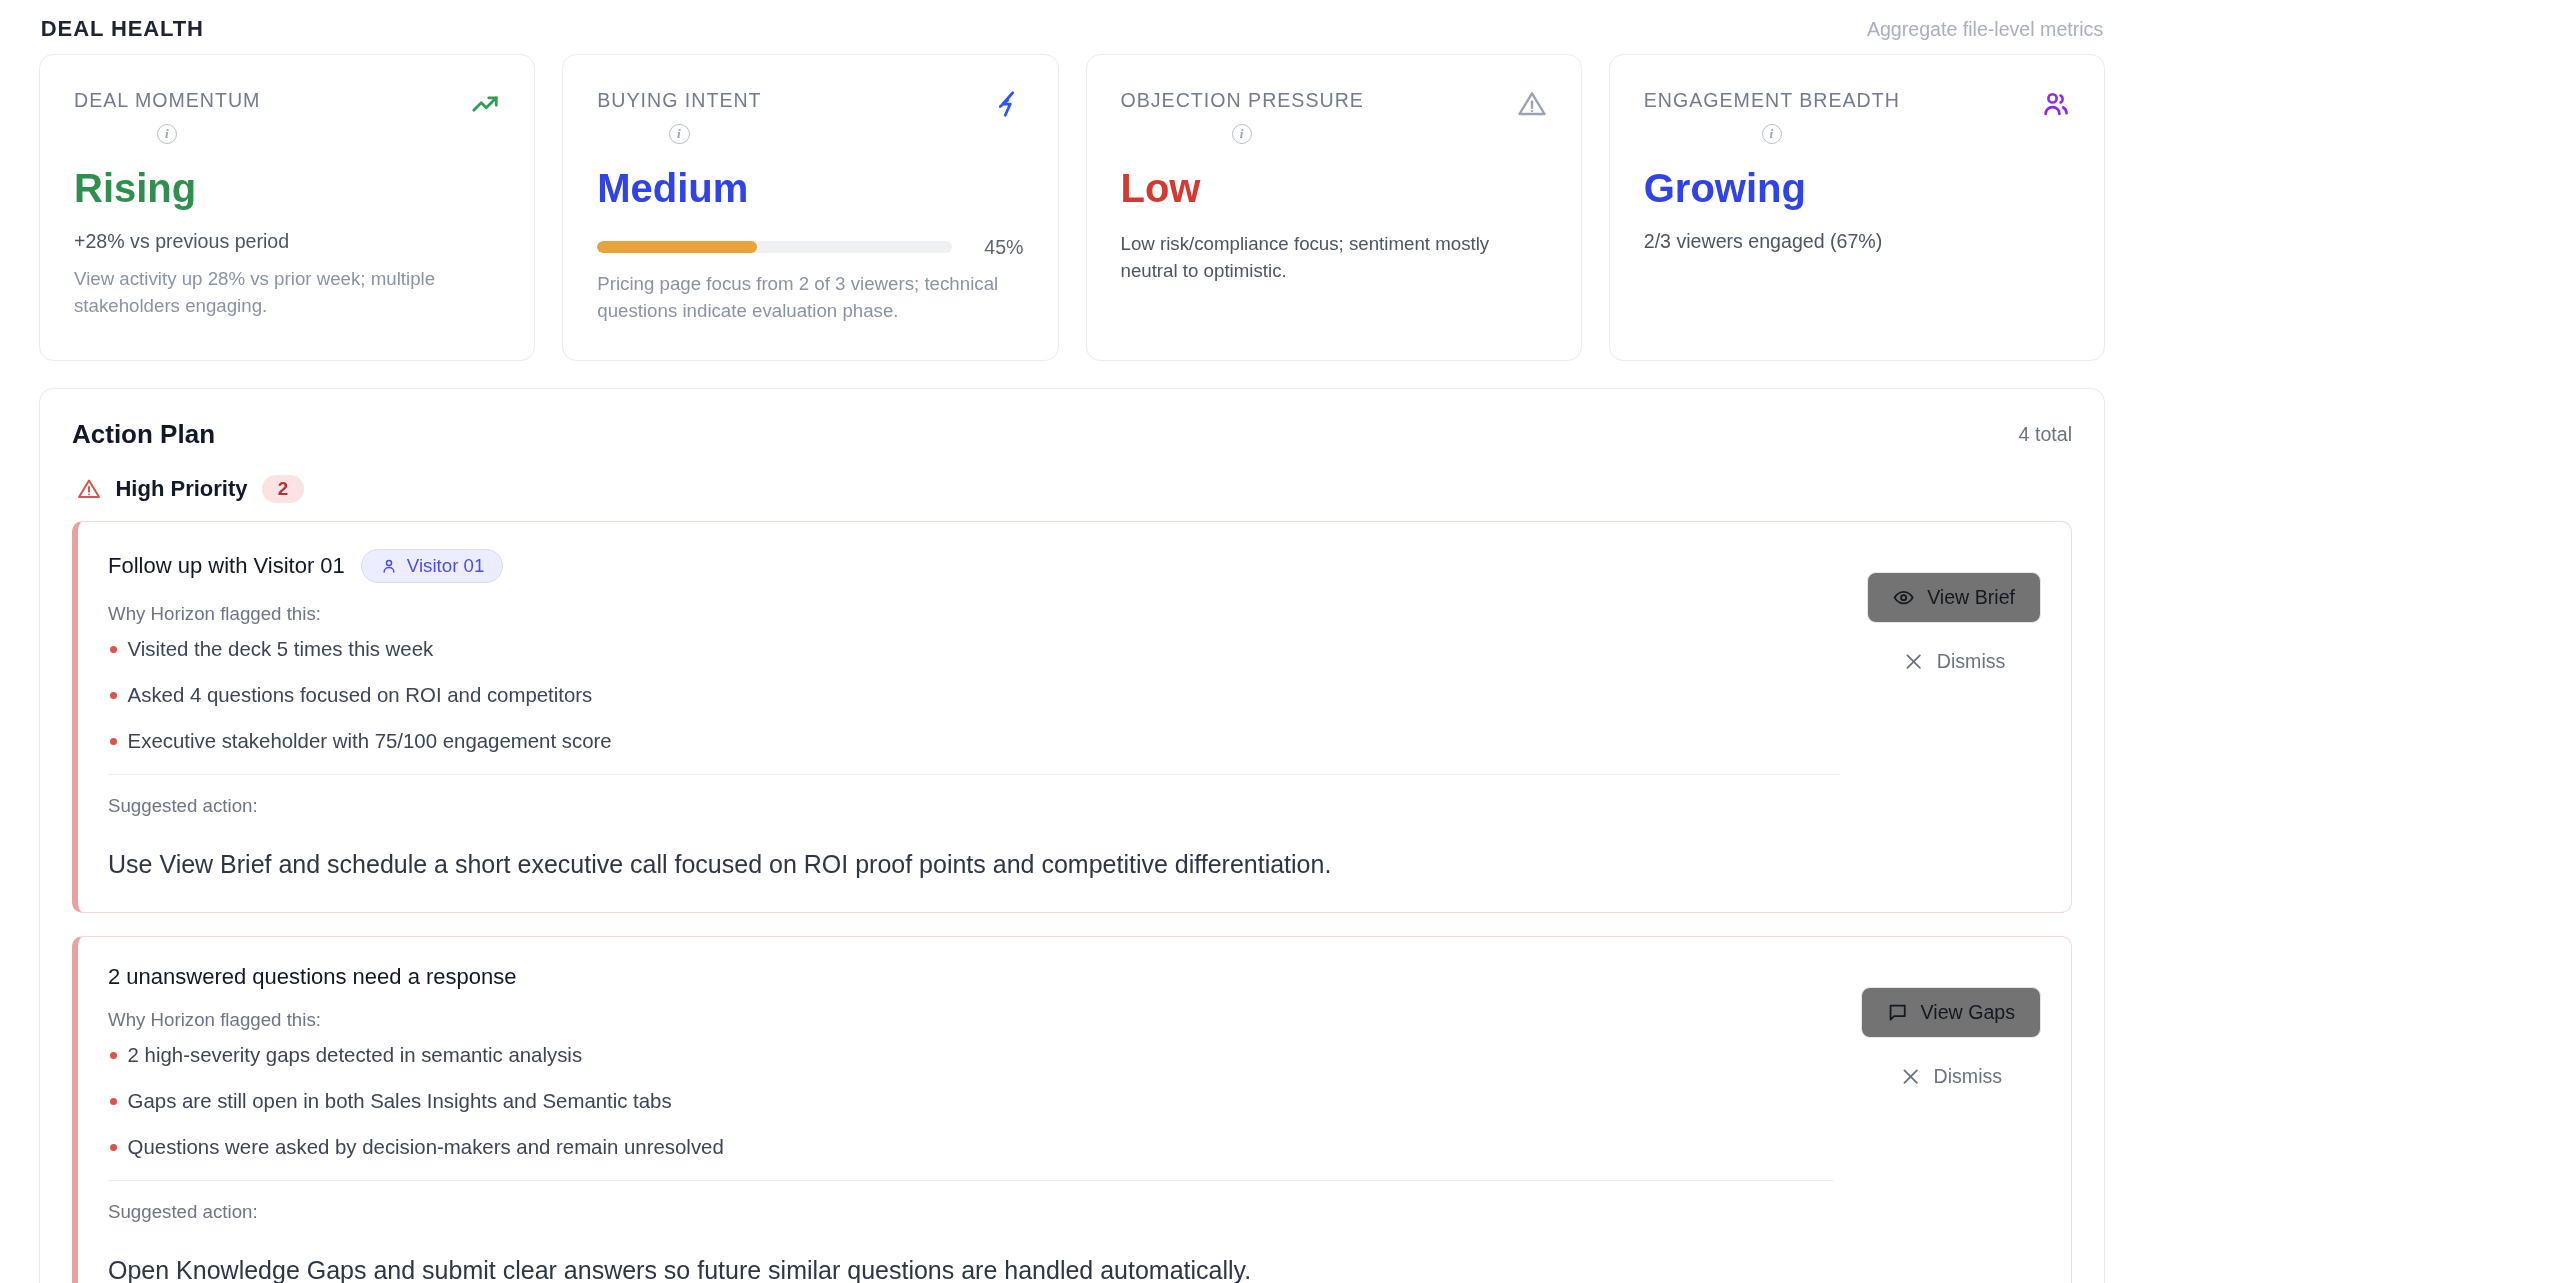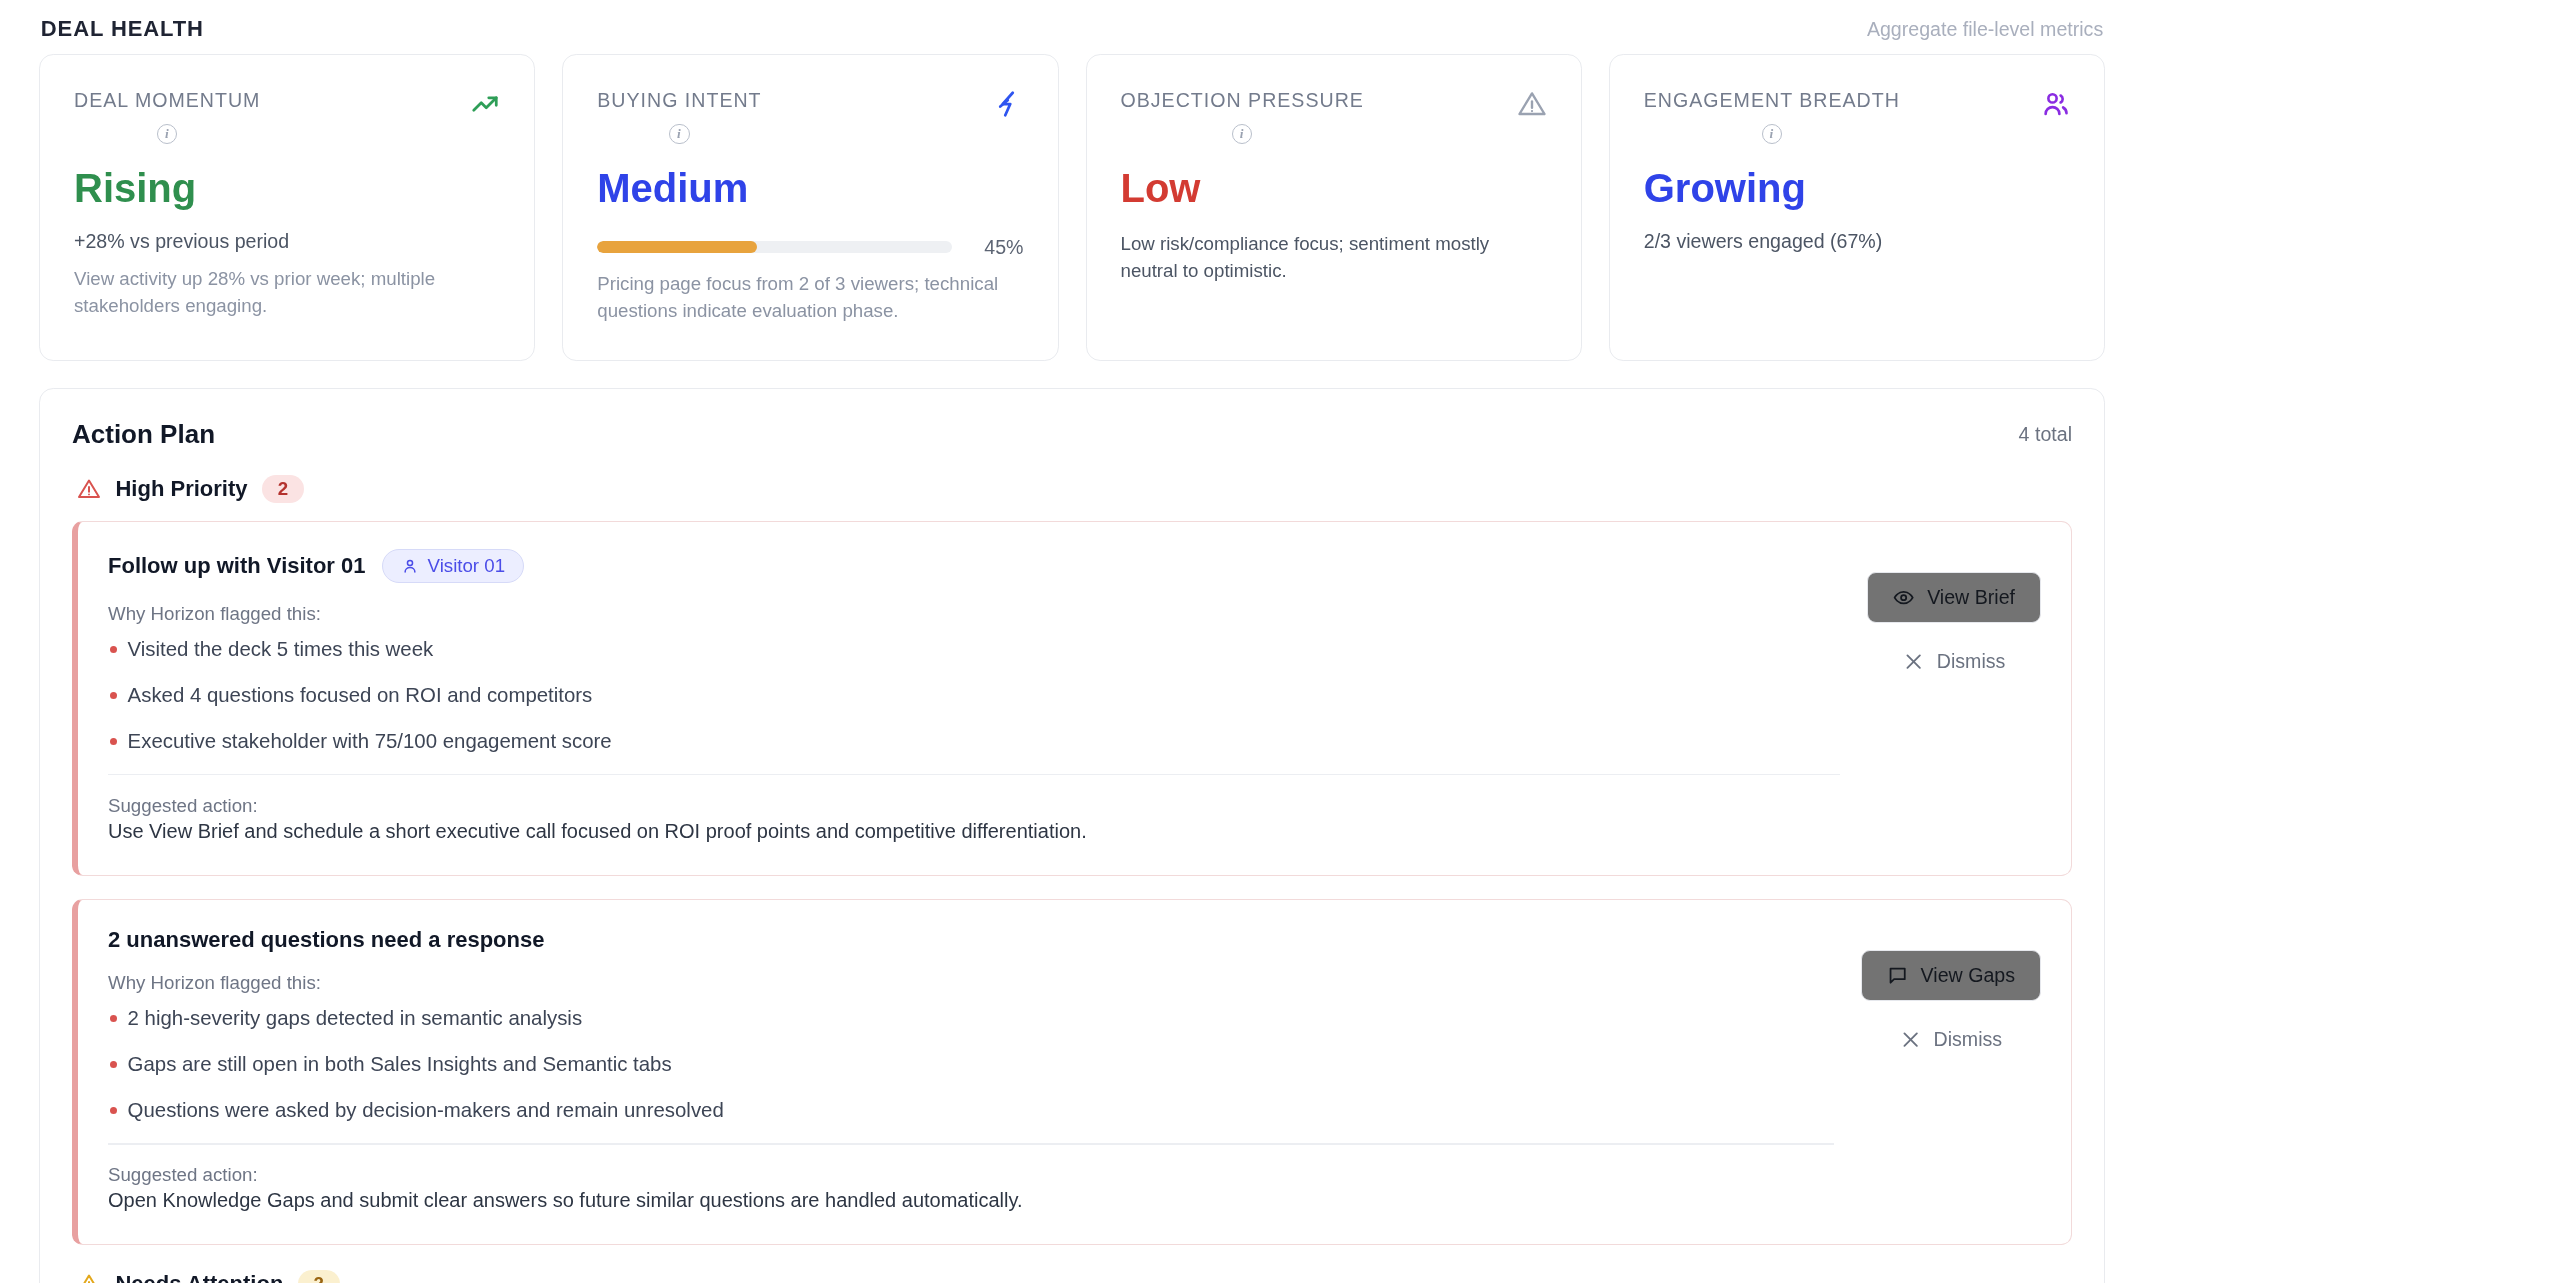--- a/index.html
+++ b/index.html
@@ -90,41 +90,41 @@
     background: #ffffff;
     border: 1.3px solid #f2dada;
     border-left: 6.2px solid #e8a0a0;
     border-radius: 10.7px;
     padding: 27px 30px 30px 30px;
     margin-bottom: 23px;
     display: flex; justify-content: space-between; gap: 27px;
   }
   .card-body { flex: 1 1 auto; min-width: 0; }
   .card-title-row { display: flex; align-items: center; gap: 16px; }
-  .card-title { font-size: 22px; font-weight: bold; color: #111827; }
+  .card-title { font-size: 22px; font-weight: normal; color: #111827; }
   .visitor-chip {
     display: inline-flex; align-items: center; gap: 9px;
     background: #eceeff; border: 1.2px solid #d6daf8; border-radius: 888px;
     padding: 5.3px 18px; font-size: 18.7px; color: #4b4de8;
   }
   .person-icon { width: 18px; height: 18px; display: block; }
 
   .why-label { font-size: 18.7px; color: #6e7585; margin-top: 19.6px; }
   .reason-list { list-style: none; margin-top: 10.7px; }
   .reason-list li {
     position: relative; padding-left: 19.6px;
     font-size: 20.4px; color: #3d4555; line-height: 1.3; margin-bottom: 19.6px;
   }
   .reason-list li::before {
     content: ""; position: absolute; left: 1.8px; top: 9.8px;
     width: 7.1px; height: 7.1px; border-radius: 50%; background: #d9534f;
   }
   .divider { height: 1.2px; background: #eceef2; margin: 9px 0 19.6px 0; }
   .sugg-label { font-size: 18.7px; color: #6e7585; }
-  .sugg-text { font-size: 20px; color: #2e3644; margin-top: 1px; line-height: 1.35; }
+  .sugg-text { font-size: 25px; color: #2e3644; margin-top: 31px; line-height: 1.35; }
 
   .card-actions { display: flex; flex-direction: column; align-items: stretch; gap: 23px; flex: 0 0 auto; }
   .btn {
     display: inline-flex; align-items: center; justify-content: center; gap: 12.4px;
     background: #737373; border: 1.3px solid #e6e8ed; border-radius: 9px;
     padding: 13.3px 25px; font-size: 19.6px; color: #14181f; white-space: nowrap;
     cursor: pointer;
     margin-top: 23px;
   }
   .btn-ghost {

